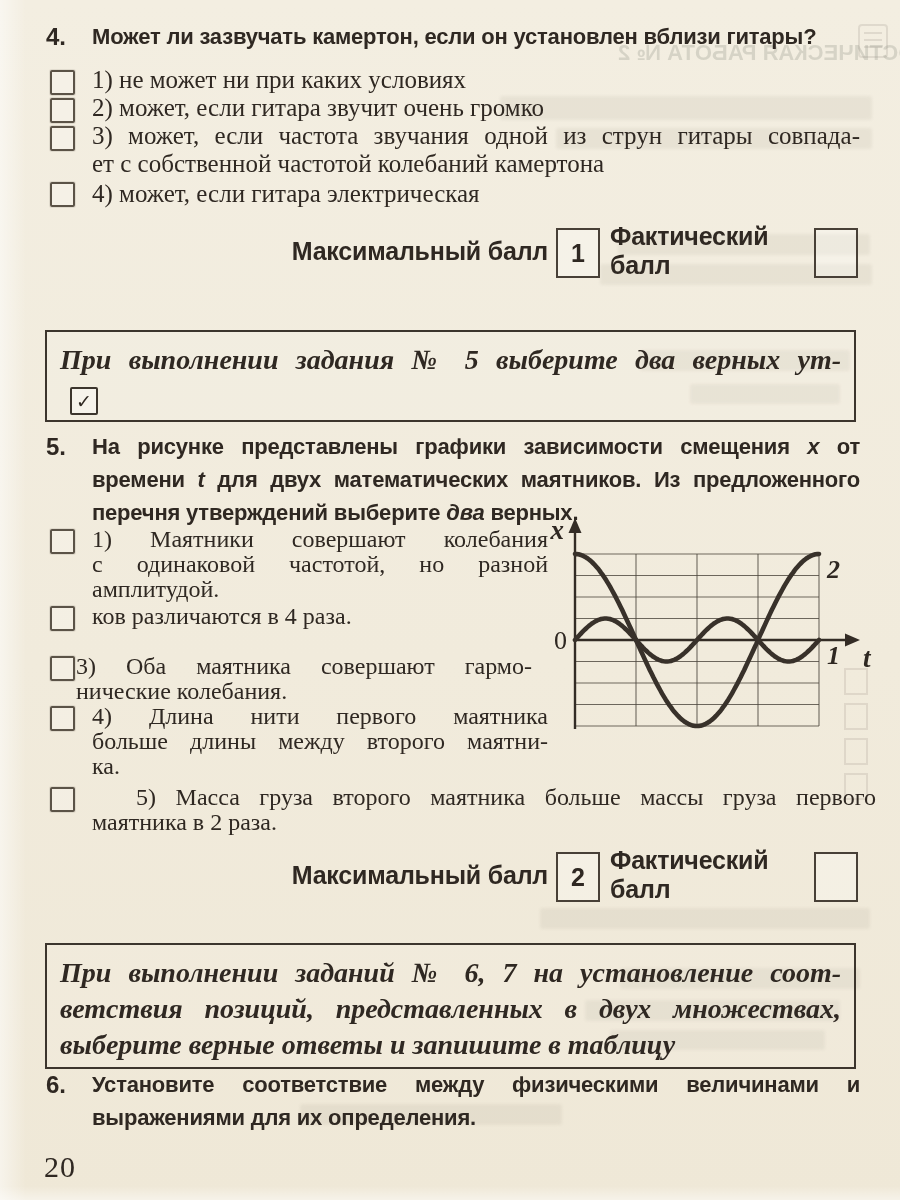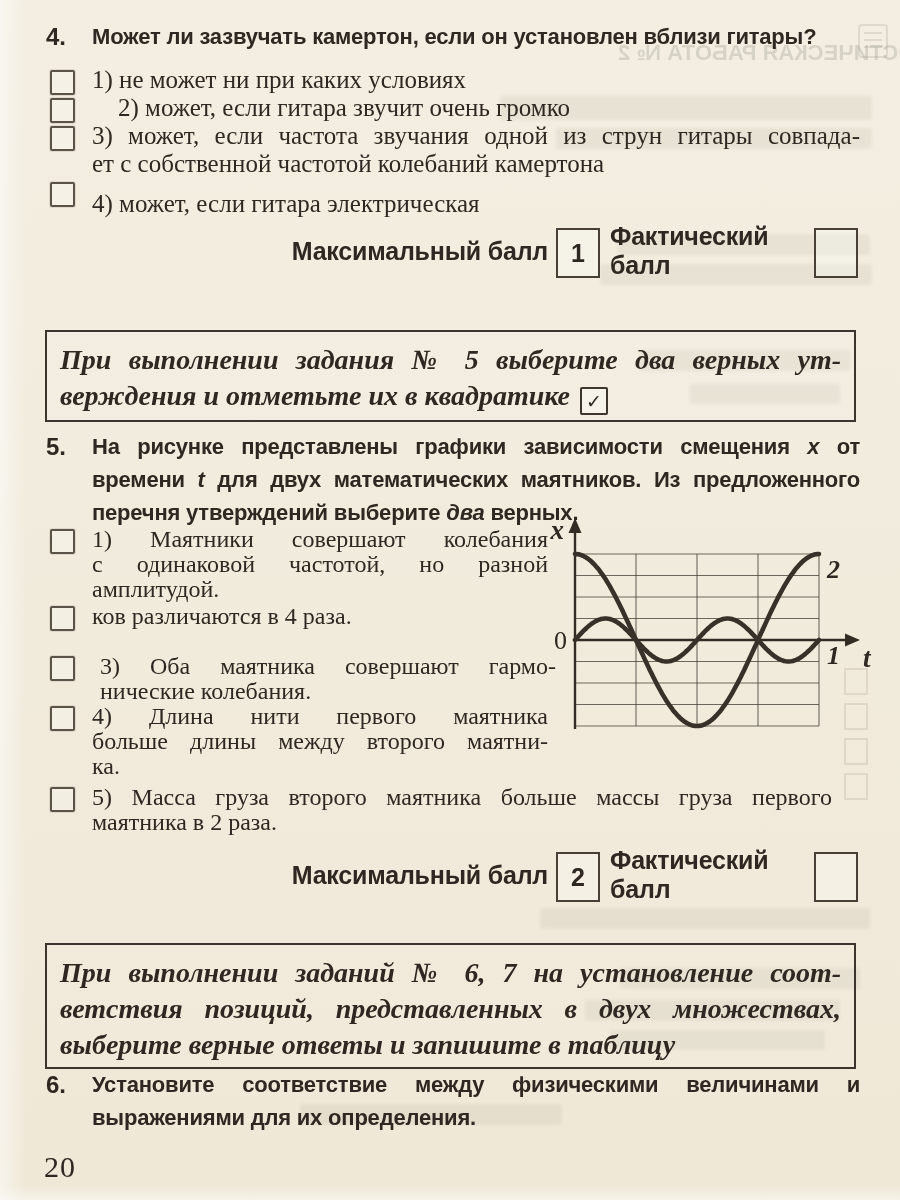--- a/index.html
+++ b/index.html
@@ -82,72 +82,72 @@
   <div class="ghostbar" style="top:1104px;left:300px;width:262px;height:21px;"></div>
 
   <div class="qnum" style="top:20px;">4.</div>
   <div class="qtext noj sans" style="top:20px;">Может ли зазвучать камертон, если он установлен вблизи гитары?</div>
 
   <span class="cb" style="top:70px;"></span>
   <div class="optlines" style="top:66px;left:92px;width:768px;">
     <div>1) не может ни при каких условиях</div>
   </div>
   <span class="cb" style="top:98px;"></span>
-  <div class="optlines" style="top:94px;left:92px;width:768px;margin-left:26px;">
+  <div class="optlines" style="top:94px;left:92px;width:768px;">
     <div>2) может, если гитара звучит очень громко</div>
   </div>
   <span class="cb" style="top:126px;"></span>
   <div class="optlines" style="top:122px;left:92px;width:768px;">
     <div class="jl">3) может, если частота звучания одной из струн гитары совпада-</div>
     <div>ет с собственной частотой колебаний камертона</div>
   </div>
   <span class="cb" style="top:182px;"></span>
-  <div class="optlines" style="top:190px;left:92px;width:768px;">
+  <div class="optlines" style="top:180px;left:92px;width:768px;">
     <div>4) может, если гитара электрическая</div>
   </div>
 
   <div class="scorelabel right" style="top:228px;left:290px;width:258px;">Максимальный балл</div>
   <div class="scorebox" style="top:228px;left:556px;">1</div>
   <div class="scorelabel" style="top:228px;left:610px;width:210px;">Фактический балл</div>
   <div class="scorebox" style="top:228px;left:814px;"></div>
 
   <div class="notebox" style="top:330px;height:70px;">
     <div class="jl">При выполнении задания № 5 выберите два верных ут-</div>
-    <div><span>верждения и отметьте их в квадратике</span><span class="checkglyph">
+    <div><span class="checkglyph">
           <span>✓</span>
         </span></div>
   </div>
 
   <div class="qnum" style="top:430px;">5.</div>
   <div class="qtext sans" style="top:430px;"><span>На рисунке представлены графики зависимости смещения </span><span class="it">x</span><span> от времени </span><span class="it">t</span><span> для двух математических маятников. Из предложенного перечня утверждений выберите </span><span class="it">два</span><span> верных.</span></div>
 
   <span class="cb" style="top:529px;"></span>
   <div class="optlines small" style="top:527px;left:92px;width:456px;">
     <div class="jl">1) Маятники совершают колебания</div>
     <div class="jl">с одинаковой частотой, но разной</div>
     <div>амплитудой.</div>
   </div>
   <span class="cb" style="top:606px;"></span>
   <div class="optlines small" style="top:604px;left:92px;width:456px;">
     <div>ков различаются в 4 раза.</div>
   </div>
   <span class="cb" style="top:656px;"></span>
-  <div class="optlines small" style="top:654px;left:100px;width:456px;">
+  <div class="optlines small" style="top:654px;left:76px;width:456px;">
     <div class="jl">3) Оба маятника совершают гармо-</div>
     <div>нические колебания.</div>
   </div>
   <span class="cb" style="top:706px;"></span>
   <div class="optlines small" style="top:704px;left:92px;width:456px;">
     <div class="jl">4) Длина нити первого маятника</div>
     <div class="jl">больше длины между второго маятни-</div>
     <div>ка.</div>
   </div>
   <span class="cb" style="top:787px;"></span>
   <div class="optlines small" style="top:785px;left:92px;width:766px;">
-    <div class="jl" style="width:740px;">5) Масса груза второго маятника больше массы груза первого</div>
+    <div class="jl" style="width:740px;margin-left:44px;">5) Масса груза второго маятника больше массы груза первого</div>
     <div>маятника в 2 раза.</div>
   </div>
 
   <svg id="pendulum-chart" class="graph" width="340" height="240" viewBox="0 0 340 240">
       <line x1="30" y1="42" x2="30" y2="214" class="grid"></line>
       <line x1="91" y1="42" x2="91" y2="214" class="grid"></line>
       <line x1="152" y1="42" x2="152" y2="214" class="grid"></line>
       <line x1="213" y1="42" x2="213" y2="214" class="grid"></line>
       <line x1="274" y1="42" x2="274" y2="214" class="grid"></line>
       <line x1="30" y1="42" x2="274" y2="42" class="grid"></line>

